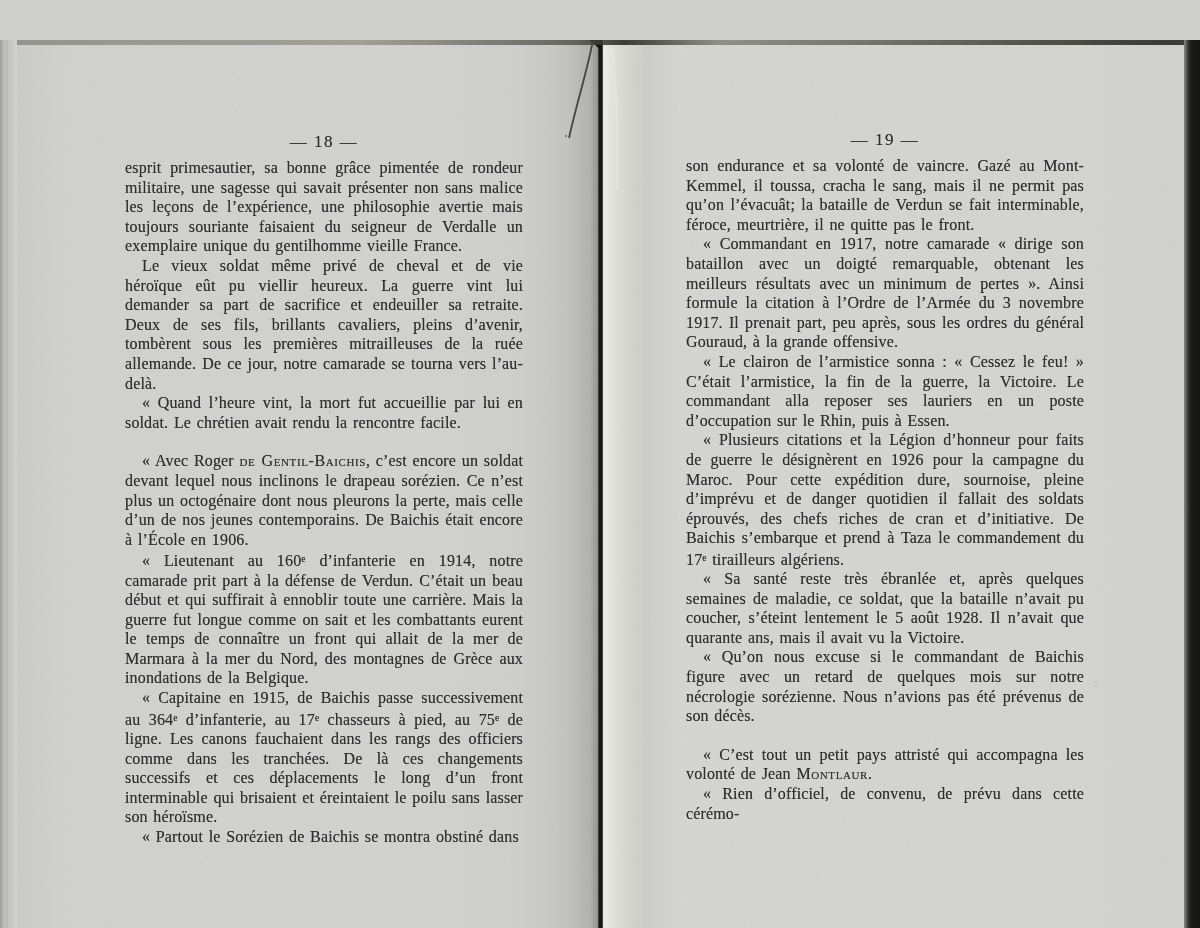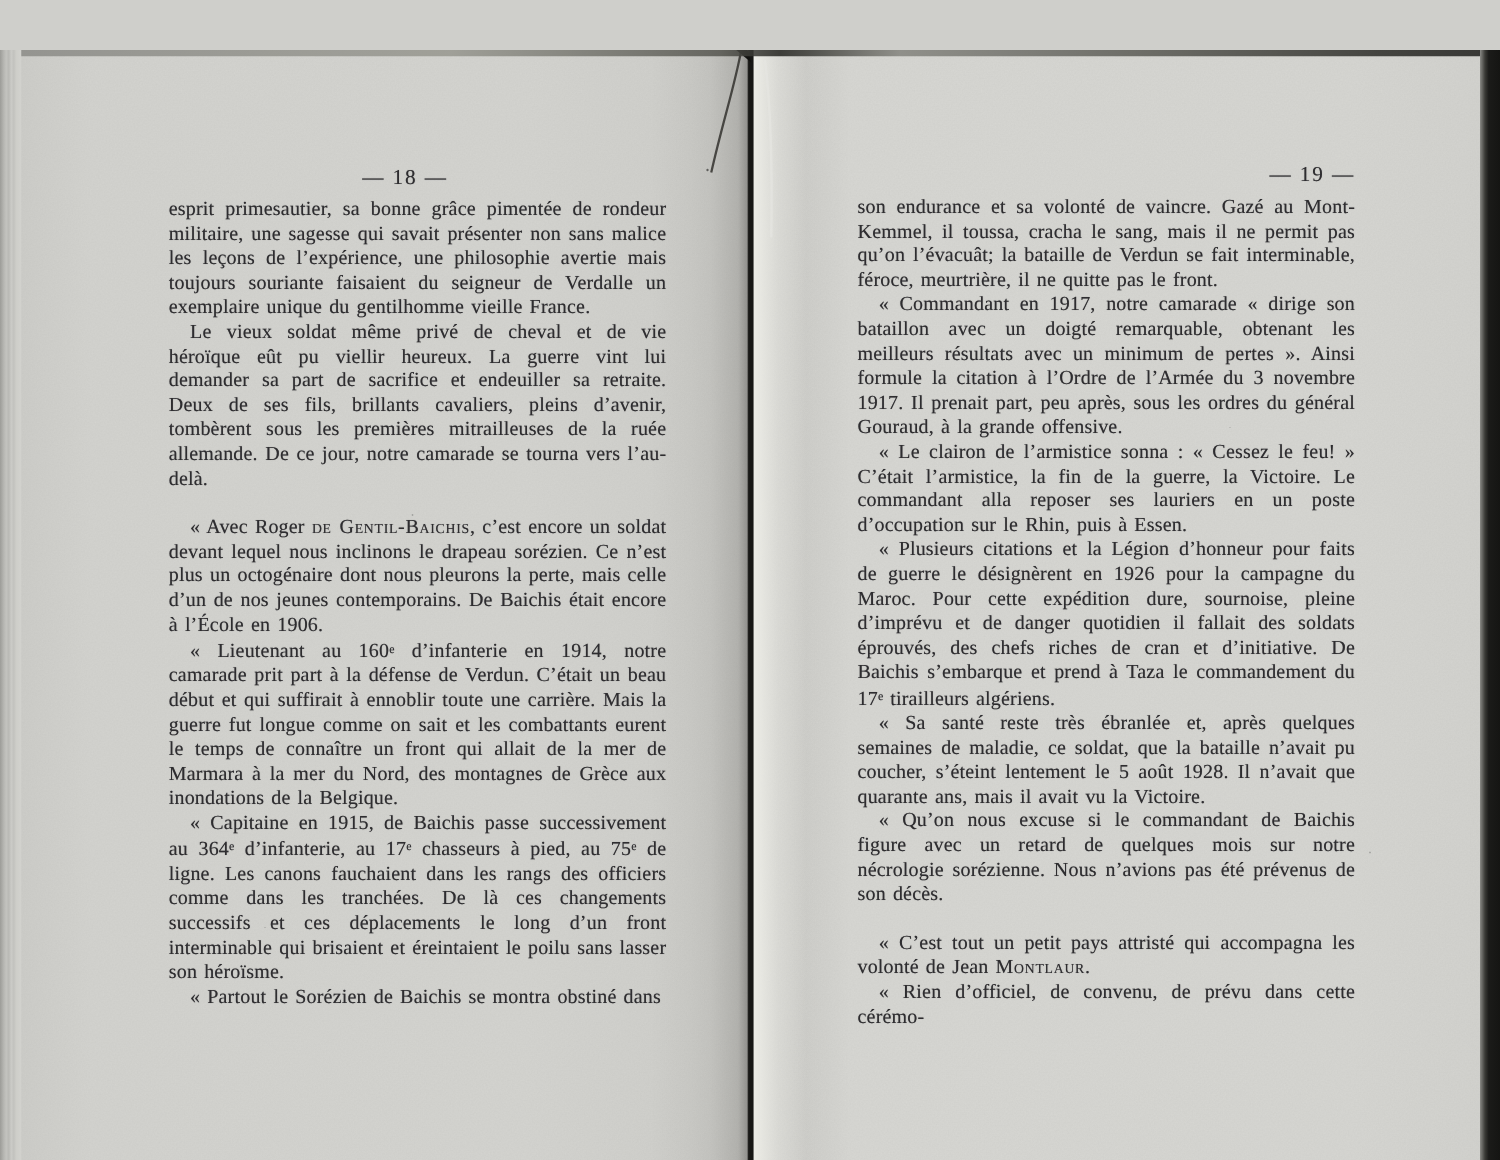--- a/index.html
+++ b/index.html
@@ -81,33 +81,33 @@
     position: absolute;
     width: 398px;
     color: #2e2d30;
     font-size: 16px;
     line-height: 19.6px;
     text-align: justify;
     letter-spacing: 0.15px;
     word-spacing: 1.5px;
     text-shadow: 0 0 0.6px rgba(46,45,48,0.55);
   }
-  .page-text.left  { left: 135px; top: 118px; }
+  .page-text.left  { left: 125px; top: 118px; }
   .page-text.right { left: 686px; top: 116px; }
   .page-number {
     position: absolute;
     width: 398px;
     text-align: center;
     color: #2e2d30;
     font-size: 17px;
     letter-spacing: 1.5px;
     text-shadow: 0 0 0.6px rgba(46,45,48,0.55);
   }
   .page-number.left  { left: 125px; top: 92px; }
-  .page-number.right { left: 686px; top: 90px; text-align: right; }
+  .page-number.right { left: 686px; top: 90px; }
   .para { margin: 0; }
   .para.indent { text-indent: 17px; }
   .para.gap { margin-top: 19px; }
   .sc  { font-variant: small-caps; letter-spacing: 0.6px; }
   .sup { font-size: 0.6em; vertical-align: 0.38em; letter-spacing: 0; }
 </style>
 </head>
 <body>
 
 <div class="scan">
@@ -133,20 +133,21 @@
 
   <div class="edge-top"></div>
   <div class="edge-left"></div>
   <div class="edge-right"></div>
   <div class="ink-specks"></div>
 
   <div class="page-number left">— 18 —</div>
   <div class="page-text left">
       <p class="para"><span>esprit primesautier, sa bonne grâce pimentée de rondeur militaire, une sagesse qui savait présenter non sans malice les leçons de l’expérience, une philosophie avertie mais toujours souriante faisaient du seigneur de Verdalle un exemplaire unique du gentilhomme vieille France.</span></p>
       <p class="para indent"><span>Le vieux soldat même privé de cheval et de vie héroïque eût pu viellir heureux. La guerre vint lui demander sa part de sacrifice et endeuiller sa retraite. Deux de ses fils, brillants cavaliers, pleins d’avenir, tombèrent sous les premières mitrailleuses de la ruée allemande. De ce jour, notre camarade se tourna vers l’au-delà.</span></p>
+      <p class="para indent"><span>« Quand l’heure vint, la mort fut accueillie par lui en soldat. Le chrétien avait rendu la rencontre facile.</span></p>
       <p class="para indent gap"><span>« Avec Roger </span><span class="sc">de Gentil-Baichis</span><span>, c’est encore un soldat devant lequel nous inclinons le drapeau sorézien. Ce n’est plus un octogénaire dont nous pleurons la perte, mais celle d’un de nos jeunes contemporains. De Baichis était encore à l’École en 1906.</span></p>
       <p class="para indent"><span>« Lieutenant au 160</span><span class="sup">e</span><span> d’infanterie en 1914, notre camarade prit part à la défense de Verdun. C’était un beau début et qui suffirait à ennoblir toute une carrière. Mais la guerre fut longue comme on sait et les combattants eurent le temps de connaître un front qui allait de la mer de Marmara à la mer du Nord, des montagnes de Grèce aux inondations de la Belgique.</span></p>
       <p class="para indent"><span>« Capitaine en 1915, de Baichis passe successivement au 364</span><span class="sup">e</span><span> d’infanterie, au 17</span><span class="sup">e</span><span> chasseurs à pied, au 75</span><span class="sup">e</span><span> de ligne. Les canons fauchaient dans les rangs des officiers comme dans les tranchées. De là ces changements successifs et ces déplacements le long d’un front interminable qui brisaient et éreintaient le poilu sans lasser son héroïsme.</span></p>
       <p class="para indent"><span>« Partout le Sorézien de Baichis se montra obstiné dans</span></p>
     </div>
 
   <div class="page-number right">— 19 —</div>
   <div class="page-text right">
       <p class="para"><span>son endurance et sa volonté de vaincre. Gazé au Mont-Kemmel, il toussa, cracha le sang, mais il ne permit pas qu’on l’évacuât; la bataille de Verdun se fait interminable, féroce, meurtrière, il ne quitte pas le front.</span></p>
       <p class="para indent"><span>« Commandant en 1917, notre camarade « dirige son bataillon avec un doigté remarquable, obtenant les meilleurs résultats avec un minimum de pertes ». Ainsi formule la citation à l’Ordre de l’Armée du 3 novembre 1917. Il prenait part, peu après, sous les ordres du général Gouraud, à la grande offensive.</span></p>

